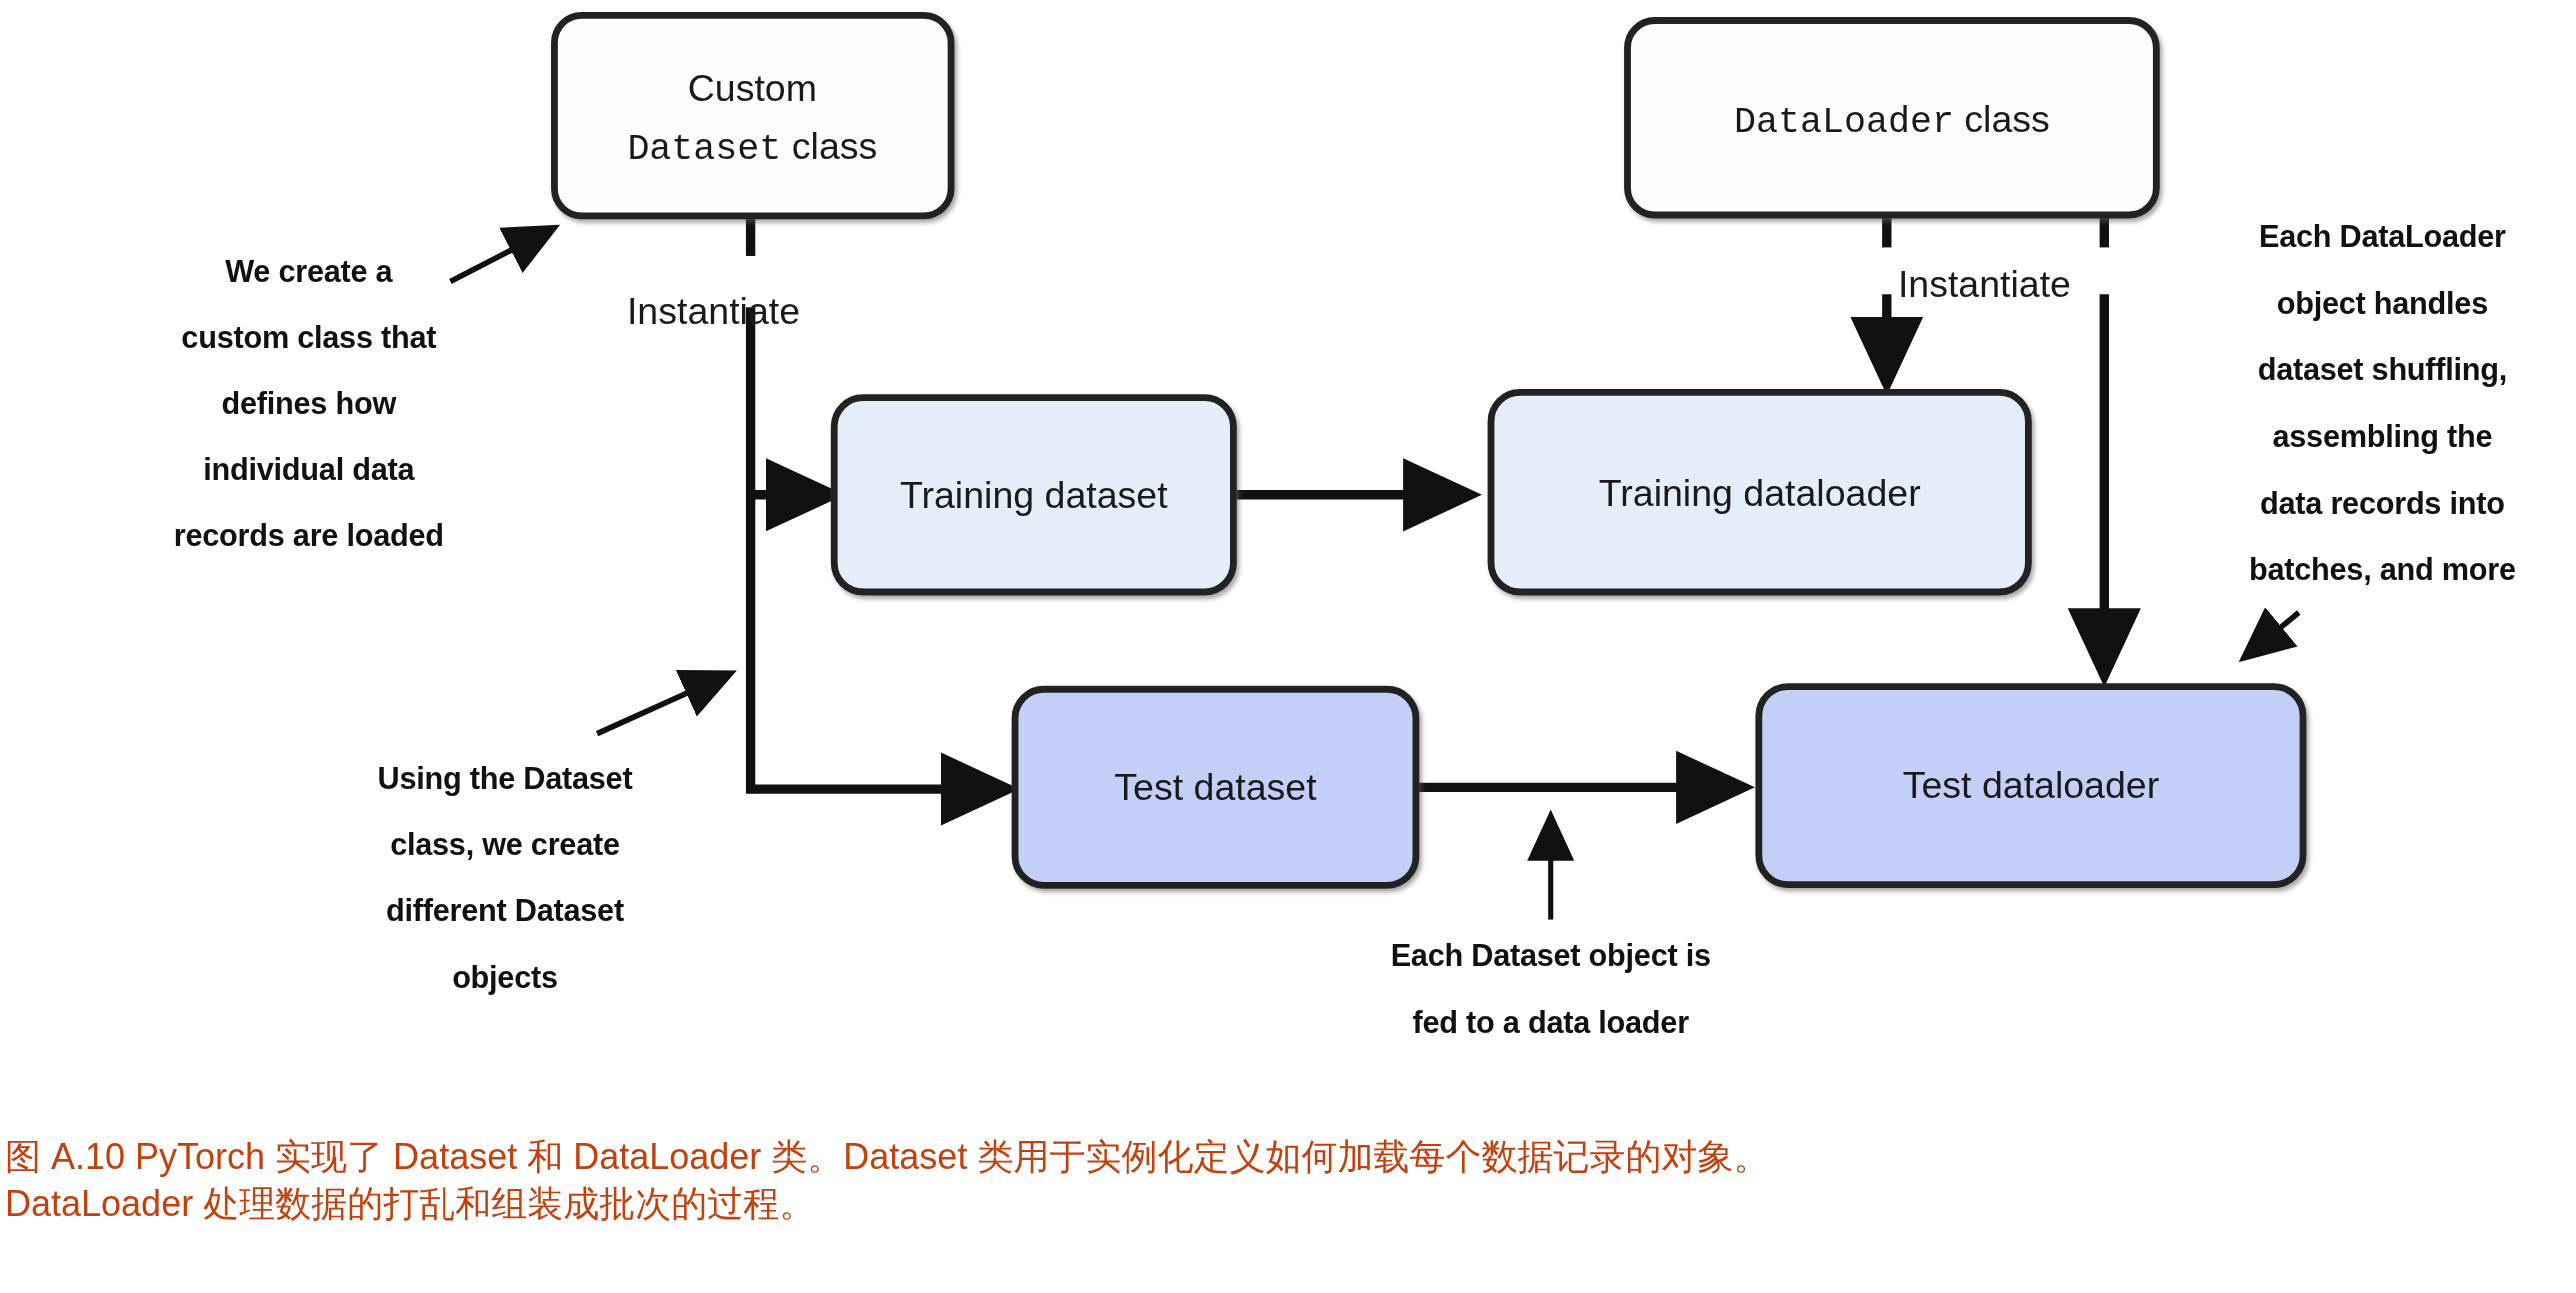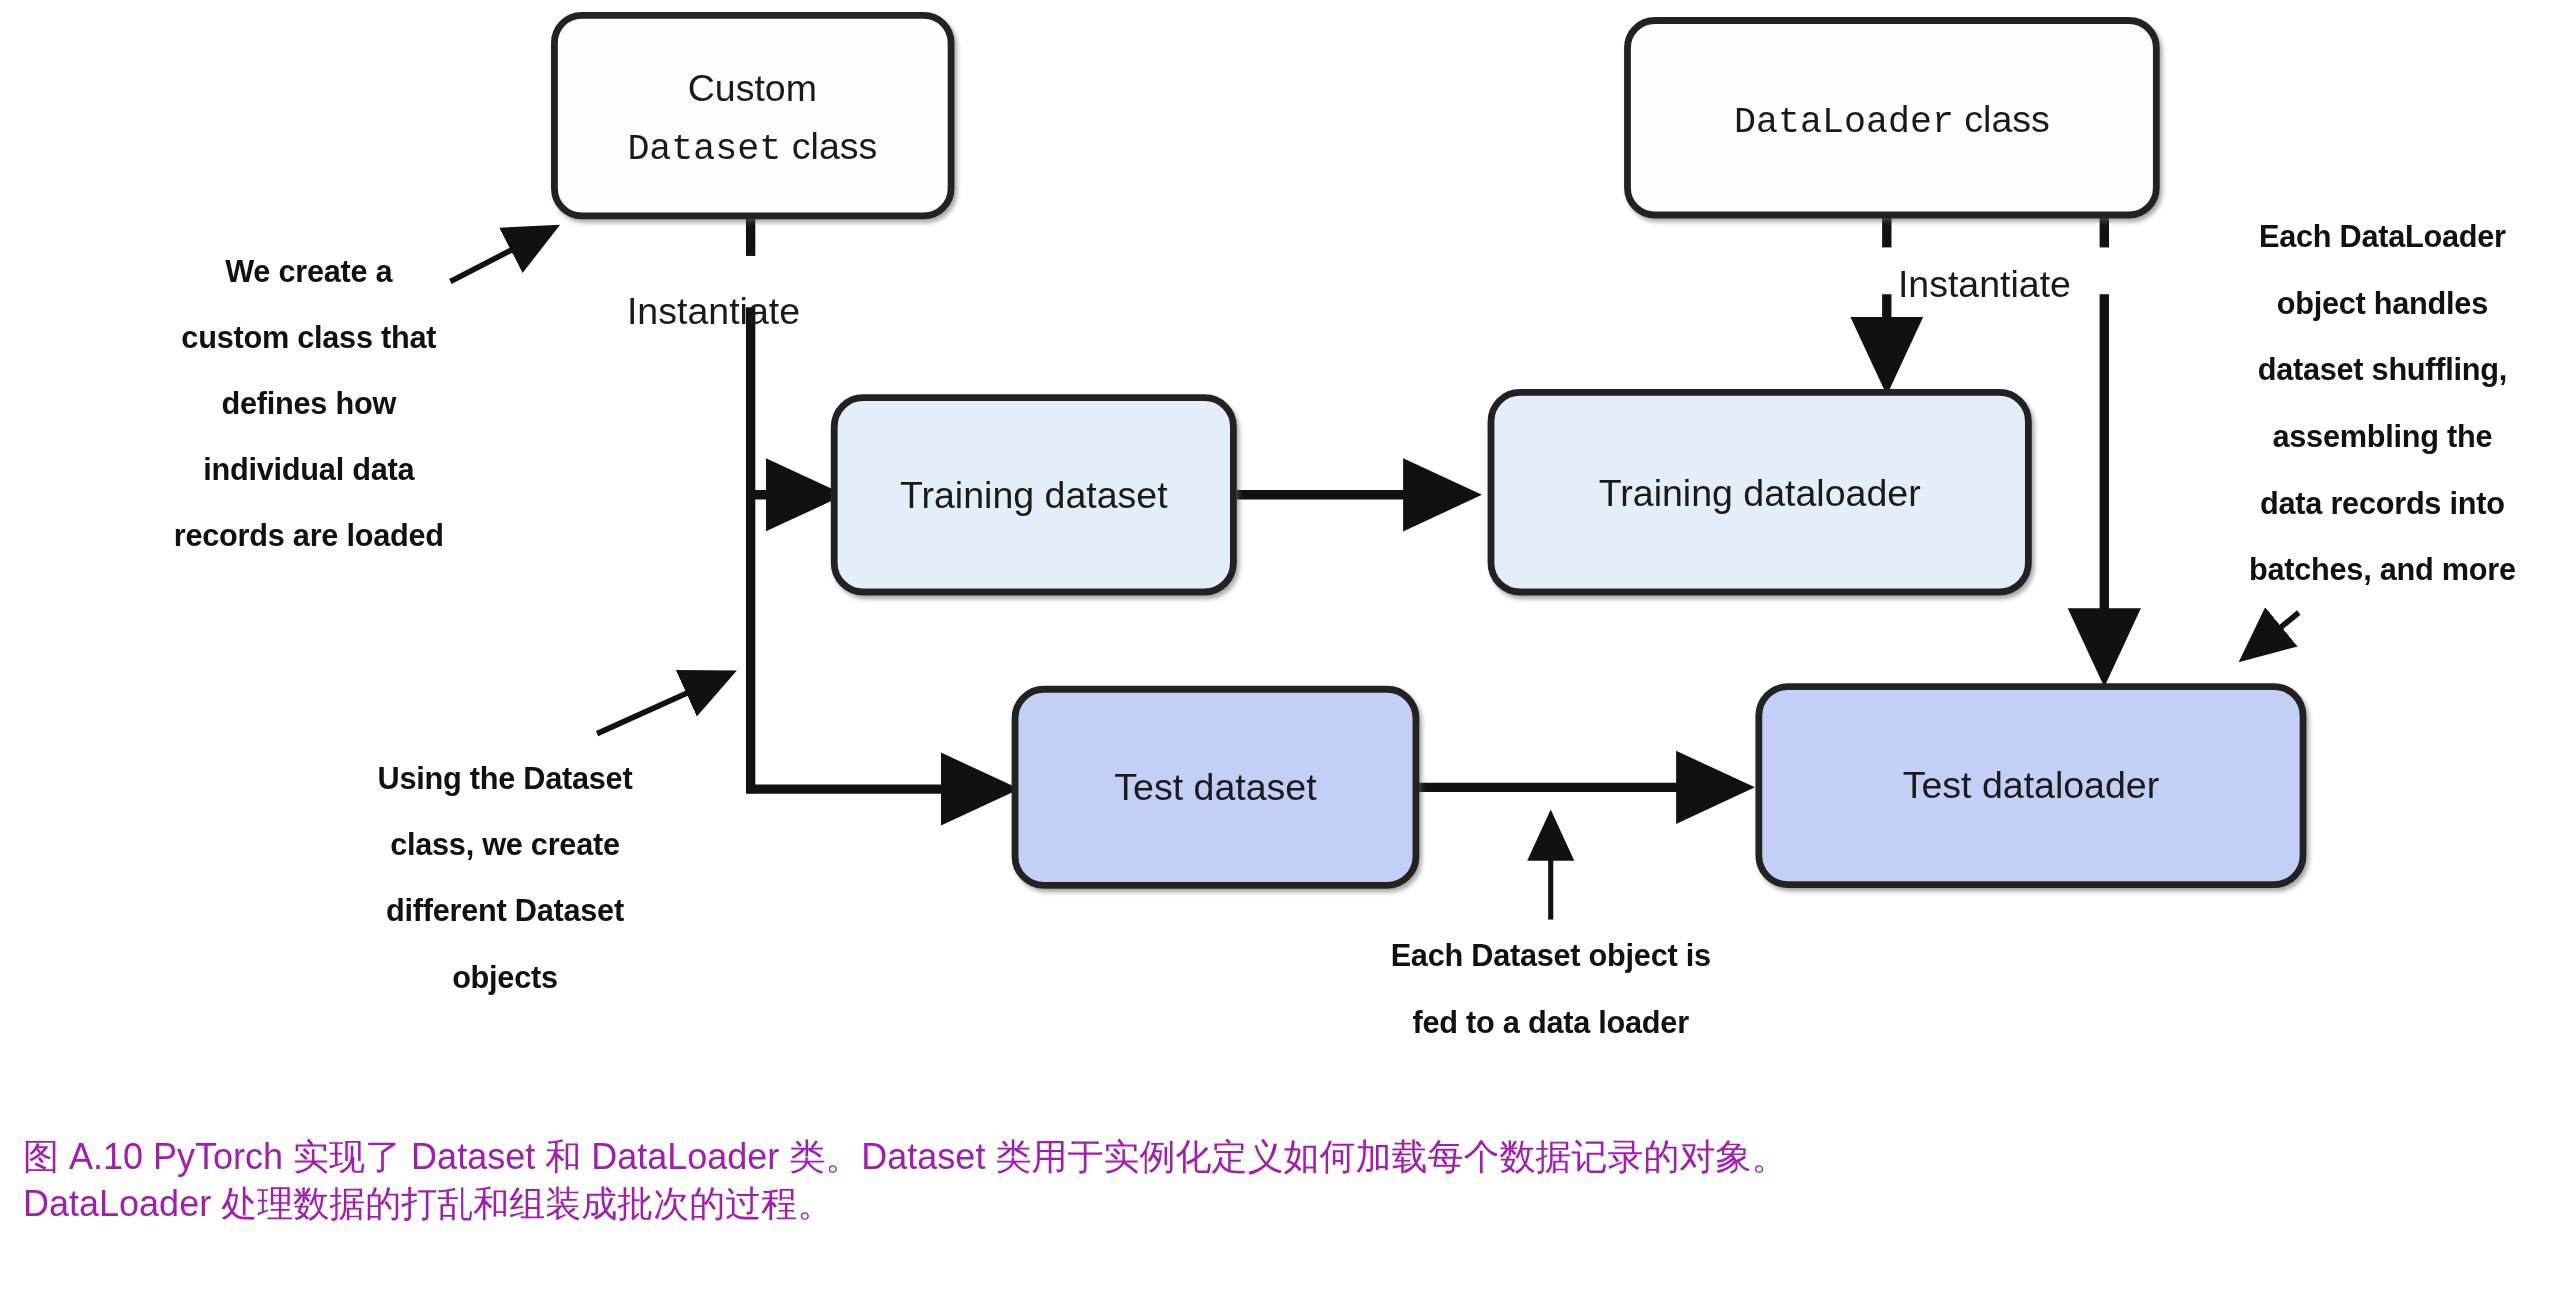--- a/index.html
+++ b/index.html
@@ -45,24 +45,24 @@
   .annot-text {
     font-family: "Liberation Sans", sans-serif;
     font-weight: bold;
     font-size: 36px;
     fill: #111111;
     letter-spacing: -0.3px;
   }
   
   #caption {
     position: absolute;
-    left: 23px;
+    left: 5px;
     top: 1134px;
     width: 2525px;
-    color: #a21caf;
+    color: #c2410c;
     font-family: "Liberation Sans", sans-serif;
     font-size: 36px;
     line-height: 1.30;
     white-space: pre-line;
   }
 </style>
 </head>
 <body>
 
 <div id="page">

